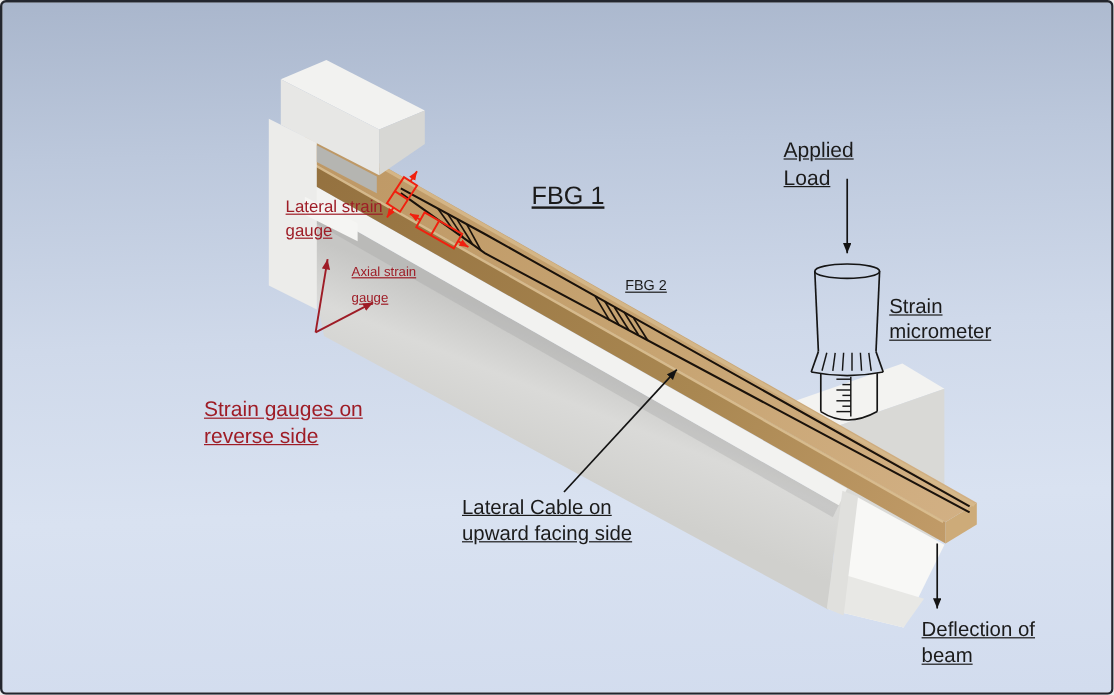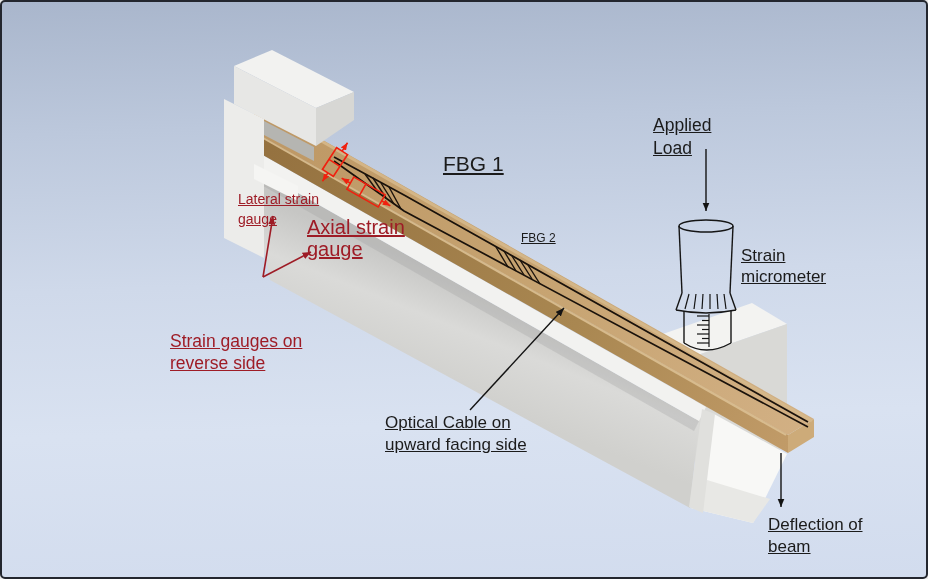--- a/index.html
+++ b/index.html
@@ -141,26 +141,26 @@
 
     <g fill="none">
       <line x1="704" y1="147" x2="704" y2="209" stroke="#131313" stroke-width="1.4" marker-end="url(#ah-k)"></line>
       <line x1="468" y1="408" x2="562" y2="306" stroke="#131313" stroke-width="1.4" marker-end="url(#ah-k)"></line>
       <line x1="779" y1="451" x2="779" y2="505" stroke="#131313" stroke-width="1.4" marker-end="url(#ah-k)"></line>
       <line x1="261" y1="275" x2="271" y2="214" stroke="#9e1c26" stroke-width="1.6" marker-end="url(#ah-d)"></line>
       <line x1="261" y1="275" x2="309" y2="250" stroke="#9e1c26" stroke-width="1.6" marker-end="url(#ah-d)"></line>
     </g>
   </svg>
 
-  <div class="lbl dr" style="left:236px;top:187px;font-size:14px;line-height:20px;">
+  <div class="lbl dr" style="left:236px;top:160px;font-size:14px;line-height:20px;">
     <span>Lateral strain</span>
     <span>gauge</span>
   </div>
 
-  <div class="lbl dr" style="left:305px;top:214px;font-size:20px;line-height:22px;">
+  <div class="lbl dr" style="left:291px;top:214px;font-size:11px;line-height:22px;">
     <span>Axial strain</span>
     <span>gauge</span>
   </div>
 
   <div class="lbl dr" style="left:168px;top:284px;font-size:17.5px;line-height:22px;margin-top:44px;">
     <span>Strain gauges on</span>
     <span>reverse side</span>
   </div>
 
   <div class="lbl" style="left:419px;top:150px;font-size:21px;margin-left:22px;">
@@ -175,21 +175,21 @@
     <span>Applied</span>
     <span>Load</span>
   </div>
 
   <div class="lbl" style="left:739px;top:243px;font-size:17px;line-height:21px;">
     <span>Strain</span>
     <span>micrometer</span>
   </div>
 
   <div class="lbl" style="left:383px;top:410px;font-size:17px;line-height:22px;">
-    <span>Optical Cable on</span>
+    <span>Lateral Cable on</span>
     <span>upward facing side</span>
   </div>
 
   <div class="lbl" style="left:766px;top:512px;font-size:17px;line-height:22px;">
     <span>Deflection of</span>
     <span>beam</span>
   </div>
 
 </div>
 

